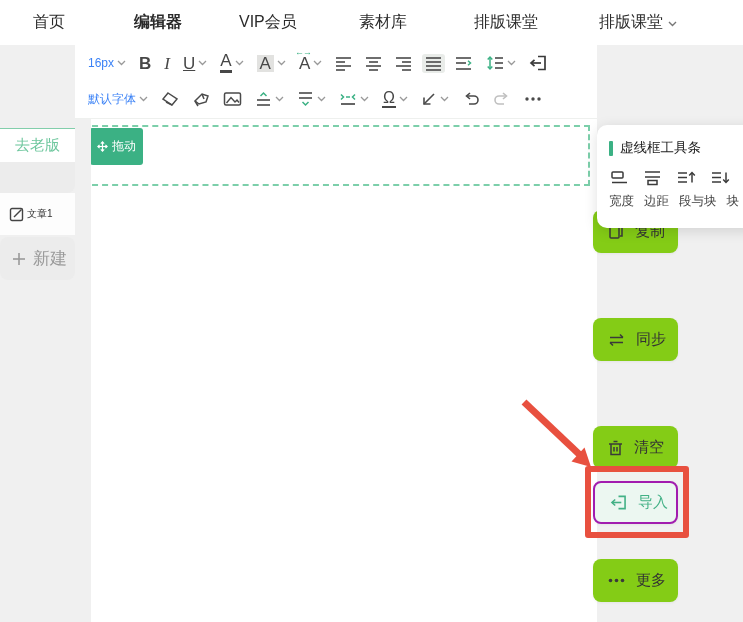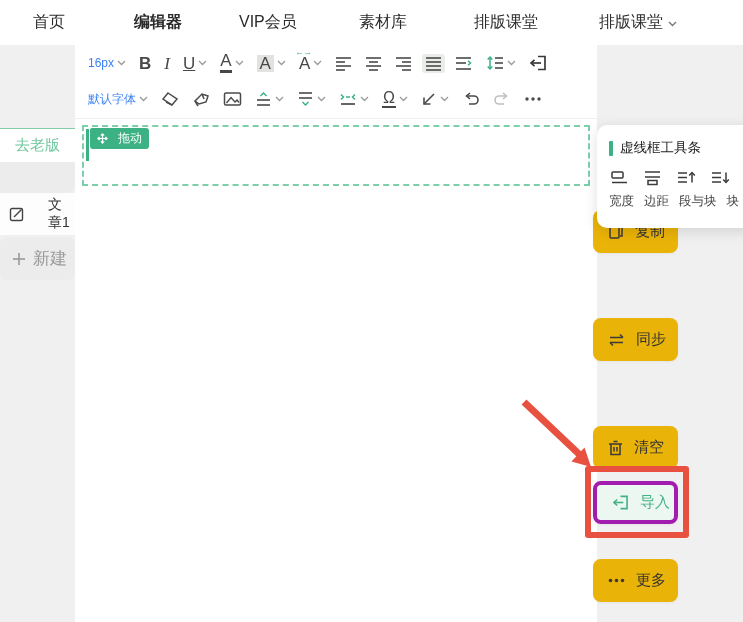--- a/index.html
+++ b/index.html
@@ -6,27 +6,27 @@
   body{width:743px;height:622px;font-family:"Liberation Sans","DejaVu Sans",sans-serif;background:#fff;}
   .screen{position:relative;width:743px;height:622px;overflow:hidden;background:#fff;}
 
   
   .topnav{position:absolute;left:0;top:0;width:722px;height:45px;background:#fff;z-index:5;margin-left:39px;}
   .nav-item{position:absolute;top:12px;font-size:16px;color:#2b2b2b;white-space:nowrap;cursor:pointer;}
   .nav-item.active{font-weight:bold;}
   .nav-item .chev{margin-left:5px;}
 
   
-  .sidebar{position:absolute;left:0;top:45px;width:75px;height:577px;background:#f0f0f0;z-index:2;}
+  .sidebar{position:absolute;left:0;top:45px;width:75px;height:577px;background:#f0f0f0;z-index:2;padding-left:16px;}
   .old-version{position:absolute;left:0;top:83px;width:75px;height:33px;background:#fff;
     border-top:1px solid #82ceab;border-bottom:1px solid #82ceab;color:#6fc79e;font-size:15px;
     display:flex;align-items:center;justify-content:center;cursor:pointer;}
   .sb-gray1{position:absolute;left:0;top:117px;width:75px;height:31px;background:#ececec;border-radius:0 0 8px 0;}
   .sb-white{position:absolute;left:0;top:148px;width:75px;height:42px;background:#fdfdfd;display:flex;align-items:center;}
-  .article-row{display:flex;align-items:center;gap:24px;padding-left:9px;font-size:14px;color:#333;cursor:pointer;}
+  .article-row{display:flex;align-items:center;gap:3px;padding-left:9px;font-size:10px;color:#333;cursor:pointer;}
   .new-row{position:absolute;left:0;top:192px;width:75px;height:43px;background:#ececec;border-radius:8px;
     display:flex;align-items:center;gap:7px;padding-left:12px;box-sizing:border-box;color:#9a9a9a;font-size:17px;cursor:pointer;}
 
   
   .toolbar{position:absolute;left:75px;top:45px;width:522px;height:73px;background:#fff;border-bottom:1px solid #eef0ee;z-index:3;}
   .tb-row{display:flex;align-items:center;height:36px;padding:0 0 0 10px;gap:7px;}
   .tb-item{display:inline-flex;align-items:center;gap:3px;color:#474747;cursor:pointer;padding:2px 3px;border-radius:3px;white-space:nowrap;}
   .tb-item.active{background:#e9ece9;}
   .tb-label{font-size:12px;color:#3b82f6;}
   .glyph{font-size:17px;line-height:1;color:#474747;}
@@ -38,28 +38,28 @@
   .spacing-a{position:relative;}
   .spacing-a .arrows{position:absolute;top:-7px;left:-4px;font-size:9px;color:#3bb184;letter-spacing:-1px;}
   .omega{font-size:16px;border-bottom:2px solid #474747;line-height:1;padding:0 1px;}
   .redo-dim svg{opacity:.35;}
 
   
   .editor{position:absolute;left:75px;top:118px;width:522px;height:504px;background:#fff;z-index:1;}
   .dashed-box{position:absolute;left:7px;top:7px;width:504px;height:57px;border:2px dashed #7ccfaa;cursor:move;}
   .caret-line{position:absolute;left:2px;top:2px;width:3px;height:32px;background:#3bb184;}
   .drag-badge{position:absolute;left:6px;top:1px;height:21px;background:#3bb184;border-radius:2px 3px 3px 3px;
-    display:inline-flex;align-items:center;gap:10px;padding:0 7px;color:#fff;font-size:12px;cursor:move;}
+    display:inline-flex;align-items:center;gap:4px;padding:8px 7px;color:#fff;font-size:12px;cursor:move;}
 
   
   .rightpanel{position:absolute;left:597px;top:45px;width:146px;height:577px;background:#f0f0f0;z-index:2;}
-  .action-btn{position:absolute;left:-4px;width:85px;height:43px;background:#eab308;border-radius:8px;
+  .action-btn{position:absolute;left:-4px;width:85px;height:43px;background:#84cc16;border-radius:8px;
     box-shadow:0 1px 3px rgba(0,0,0,.05);display:flex;align-items:center;gap:11px;padding-left:15px;
     box-sizing:border-box;font-size:15px;color:#333;cursor:pointer;}
-  .action-btn.import{background:#ecf7f1;border:4px solid #a21caf;color:#43b186;z-index:8;}
+  .action-btn.import{background:#ecf7f1;border:2px solid #a21caf;color:#43b186;z-index:8;}
 
   
   .popup{position:absolute;left:597px;top:125px;width:162px;height:103px;background:#fff;border-radius:10px;
     box-shadow:0 3px 14px rgba(0,0,0,.13);z-index:6;}
   .popup-title{display:flex;align-items:center;gap:7px;padding:14px 0 0 12px;font-size:13.5px;color:#222;}
   .popup-bar{width:4px;height:15px;background:#3bb184;border-radius:1px;}
   .popup-icons{display:flex;align-items:center;gap:14px;padding:12px 0 0 13px;}
   .popup-icons .pic{cursor:pointer;}
   .popup-labels{display:flex;gap:10px;padding:7px 0 0 12px;font-size:12.5px;color:#3f3f3f;white-space:nowrap;}
   .popup-labels span{cursor:pointer;}

